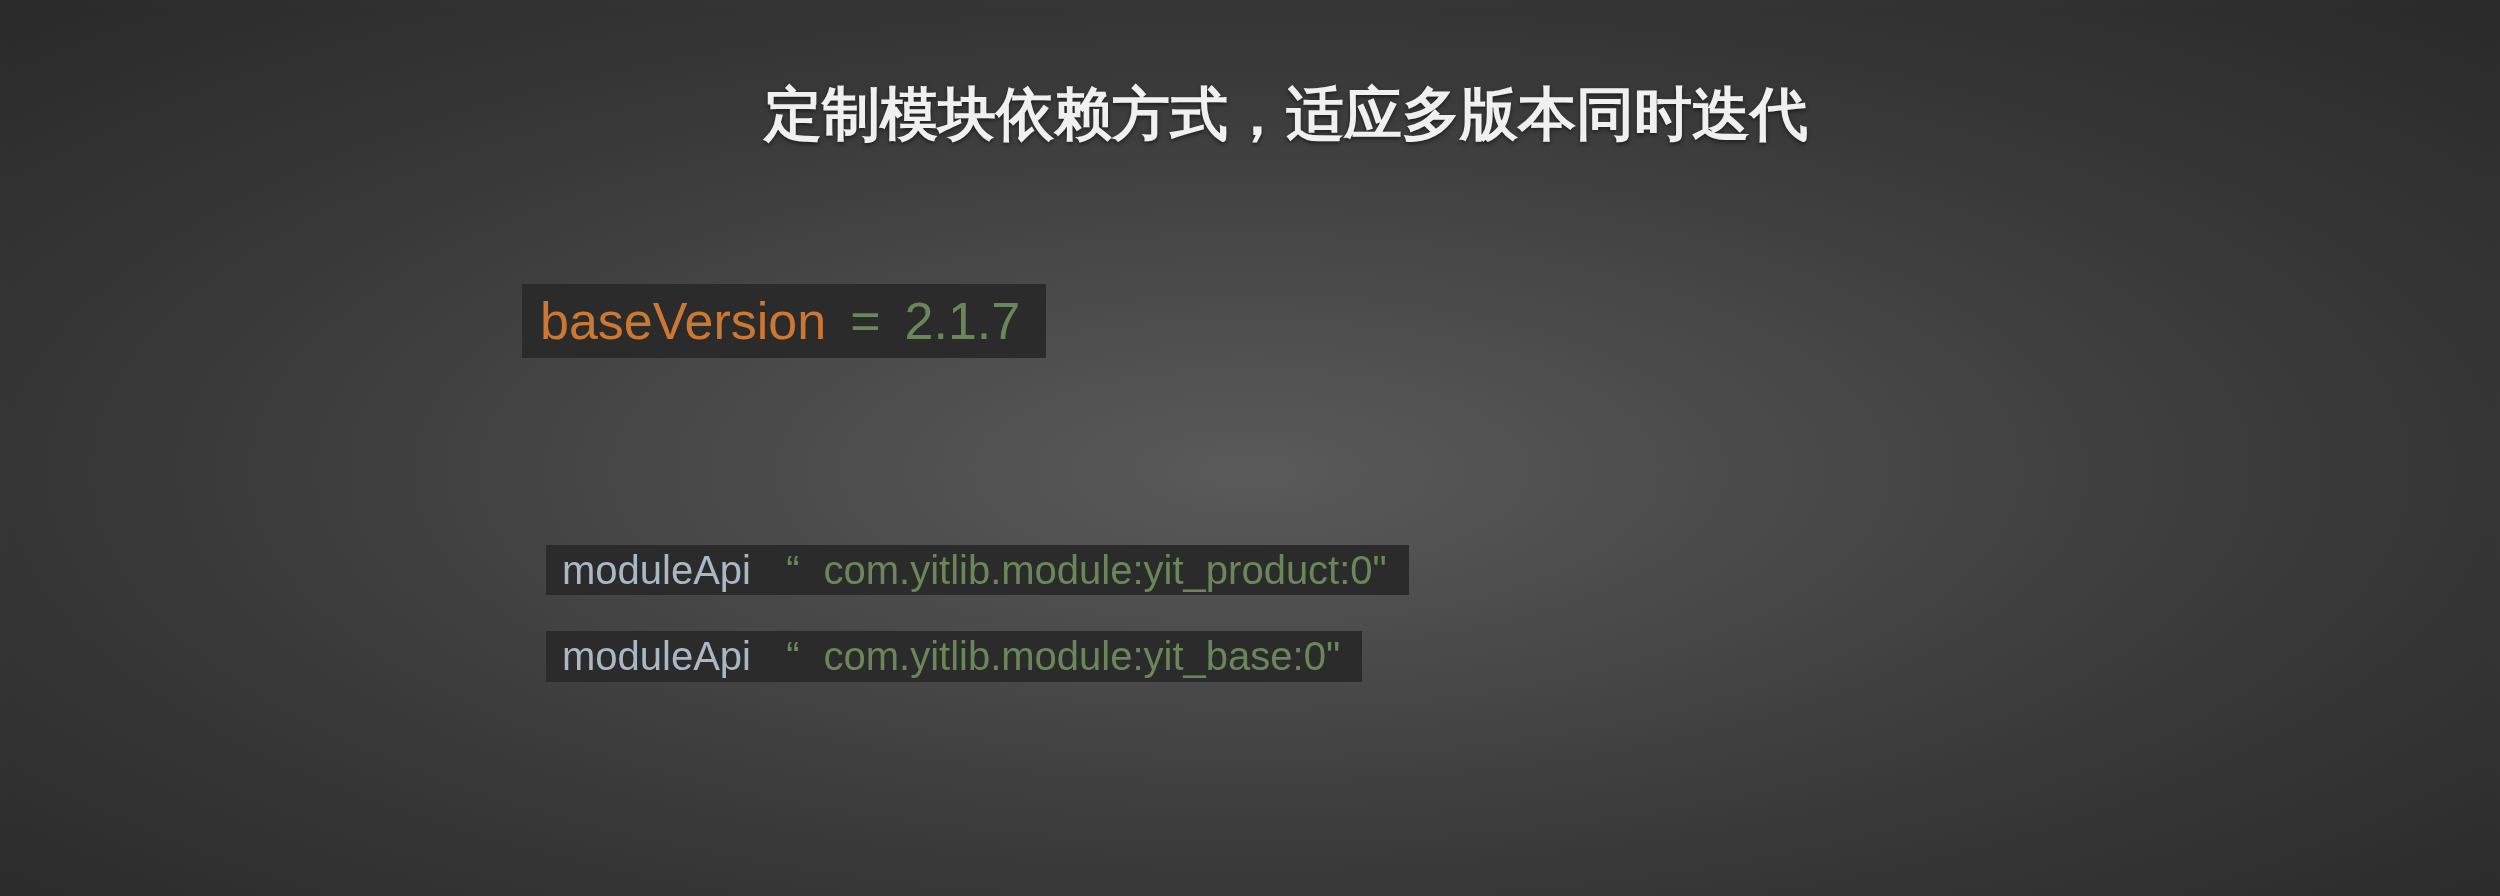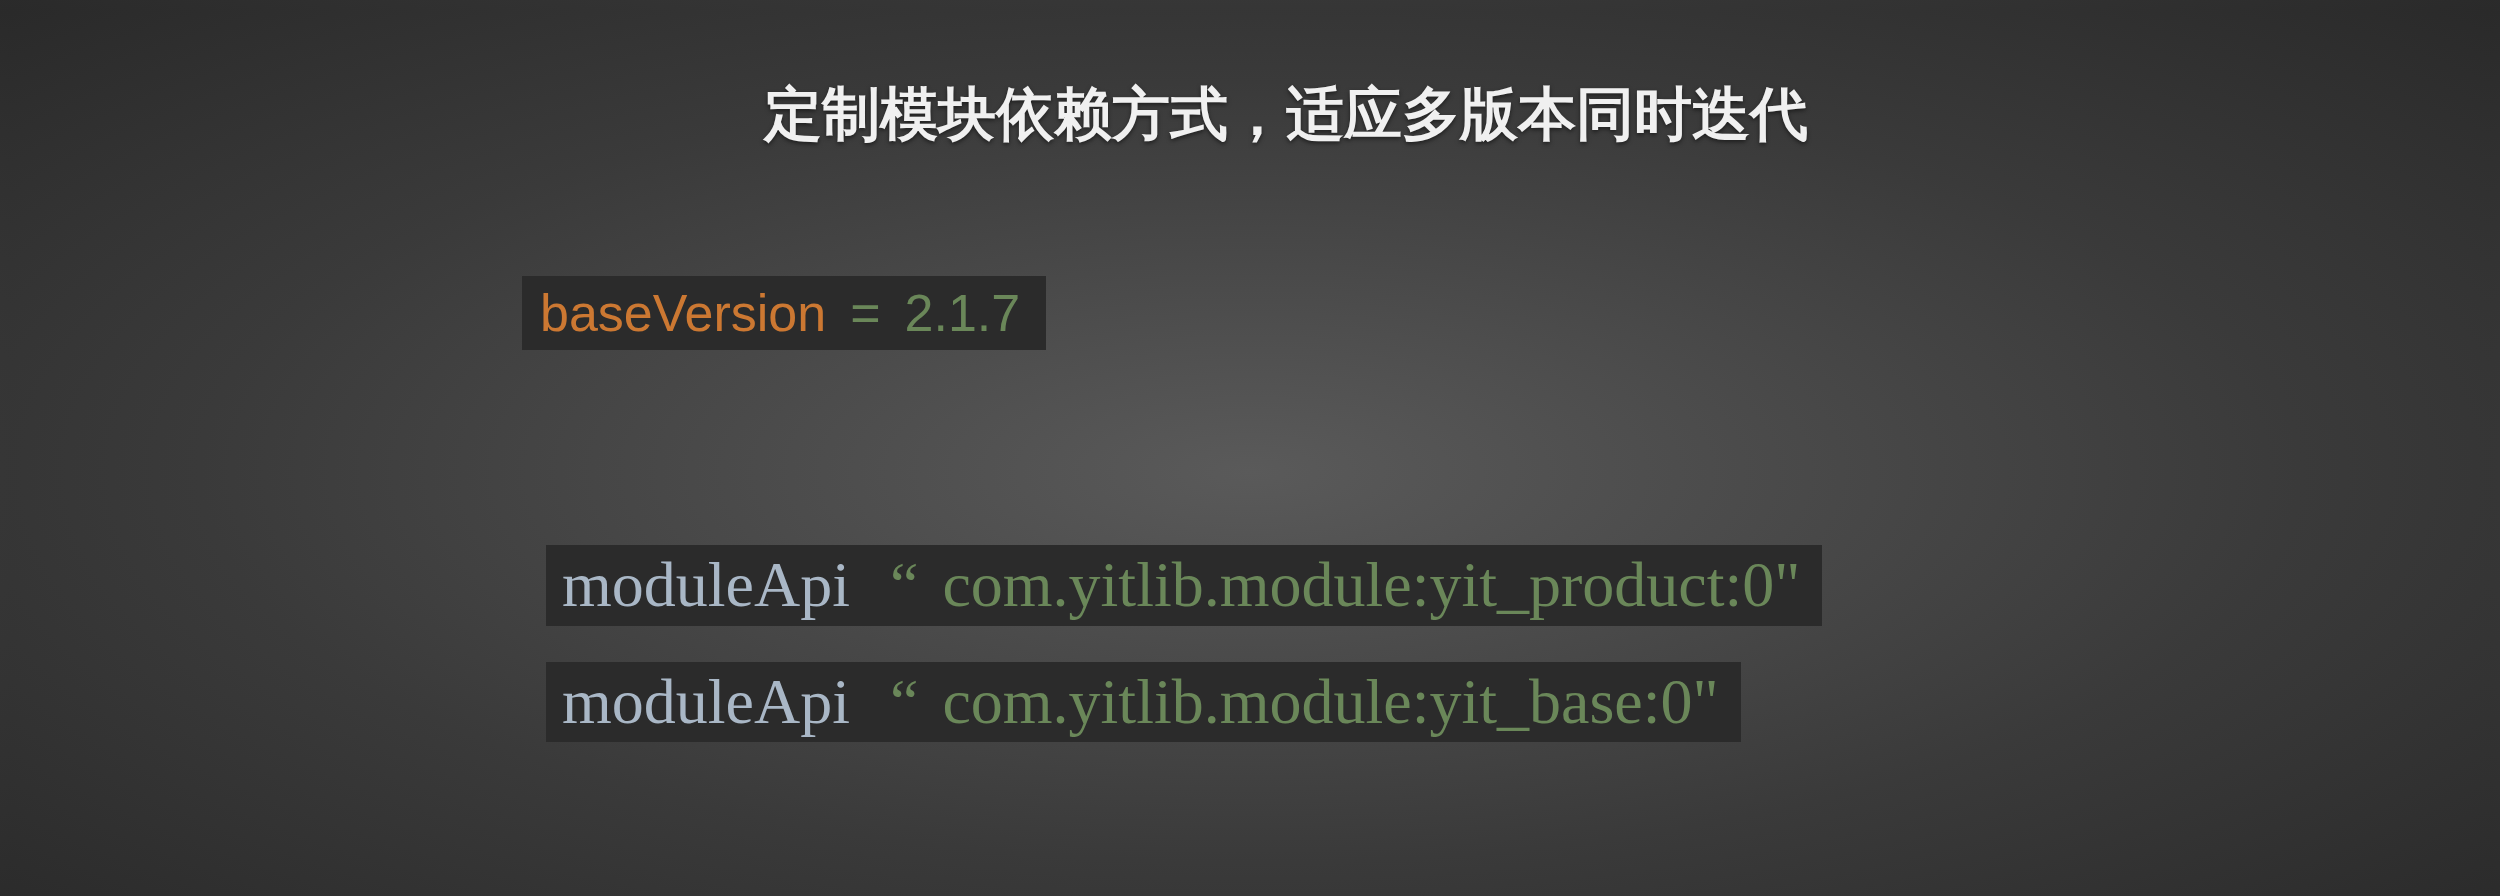--- a/index.html
+++ b/index.html
@@ -21,34 +21,34 @@
       left: 50%;
       transform: translateX(-50%);
       color: #f0f0f0;
       font-size: 58px;
       font-weight: bold;
       white-space: nowrap;
       text-shadow: 0 2px 4px rgba(0,0,0,0.5);
     }
     .code-block-1 {
       position: absolute;
-      top: 240px;
+      top: 248px;
       left: 486px;
       background: #2b2b2b;
       padding: 6px 14px 6px 6px;
       font-size: 52px;
       font-family: "Helvetica Neue", Helvetica, Arial, sans-serif;
       line-height: 1.2;
     }
     .code-block-2 {
       position: absolute;
       top: 485px;
       left: 486px;
-      font-size: 64px;
-      font-family: Liberation Serif, serif;
+      font-size: 40px;
+      font-family: Liberation Sans, sans-serif;
       line-height: 1.26;
     }
     .code-line {
       background: #2b2b2b;
       padding: 0px 10px 0px 4px;
       display: inline-block;
     }
     .tok-orange {
       color: #cc7832;
     }

